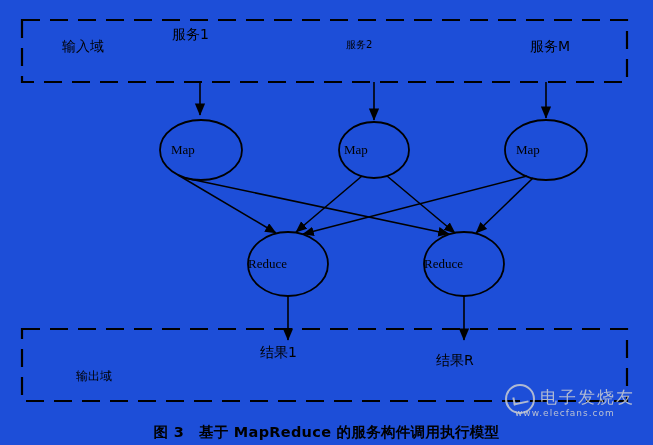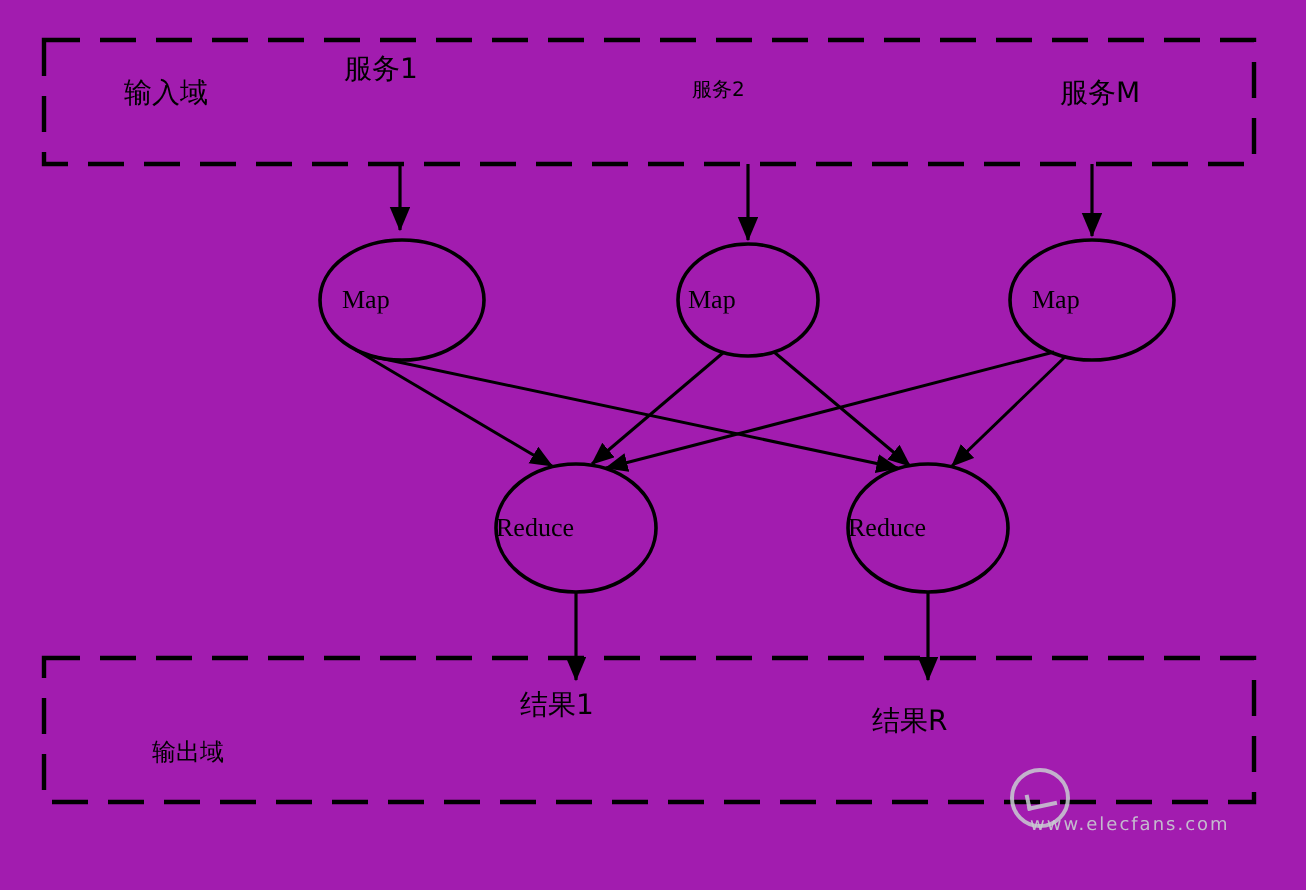--- a/index.html
+++ b/index.html
@@ -4,21 +4,21 @@
 <style>
   html, body {
     margin: 0;
     padding: 0;
     background: #ffffff;
   }
   #root {
     position: relative;
     width: 653px;
     height: 445px;
-    background: #a21caf;
+    background: #1d4ed8;
     font-family: "Liberation Serif", serif;
     overflow: hidden;
   }
   .svg-layer {
     position: absolute;
     left: 0;
     top: 0;
     width: 653px;
     height: 445px;
   }
@@ -156,16 +156,18 @@
 
   <div class="node-label" style="left:248px; top:256px; width:80px;">Reduce</div>
   <div class="node-label" style="left:424px; top:256px; width:80px;">Reduce</div>
 
   <div class="lbl cjk" style="left:76px; top:368px; font-size:12px;">输出域</div>
 
   <div class="lbl cjk" style="left:260px; top:344px; font-size:14px;">结果1</div>
   <div class="lbl cjk" style="left:436px; top:352px; font-size:14px;">结果R</div>
 
   <div class="wm-circle" style="left:505px; top:384px;"></div>
+  <div class="wm wm-main" style="left:540px; top:386px;">电子发烧友</div>
   <div class="wm wm-sub" style="left:515px; top:408px;">www.elecfans.com</div>
 
+  <div class="caption" style="top:423px;">图 3　基于 MapReduce 的服务构件调用执行模型</div>
 
 </div>
 
 </body></html>

